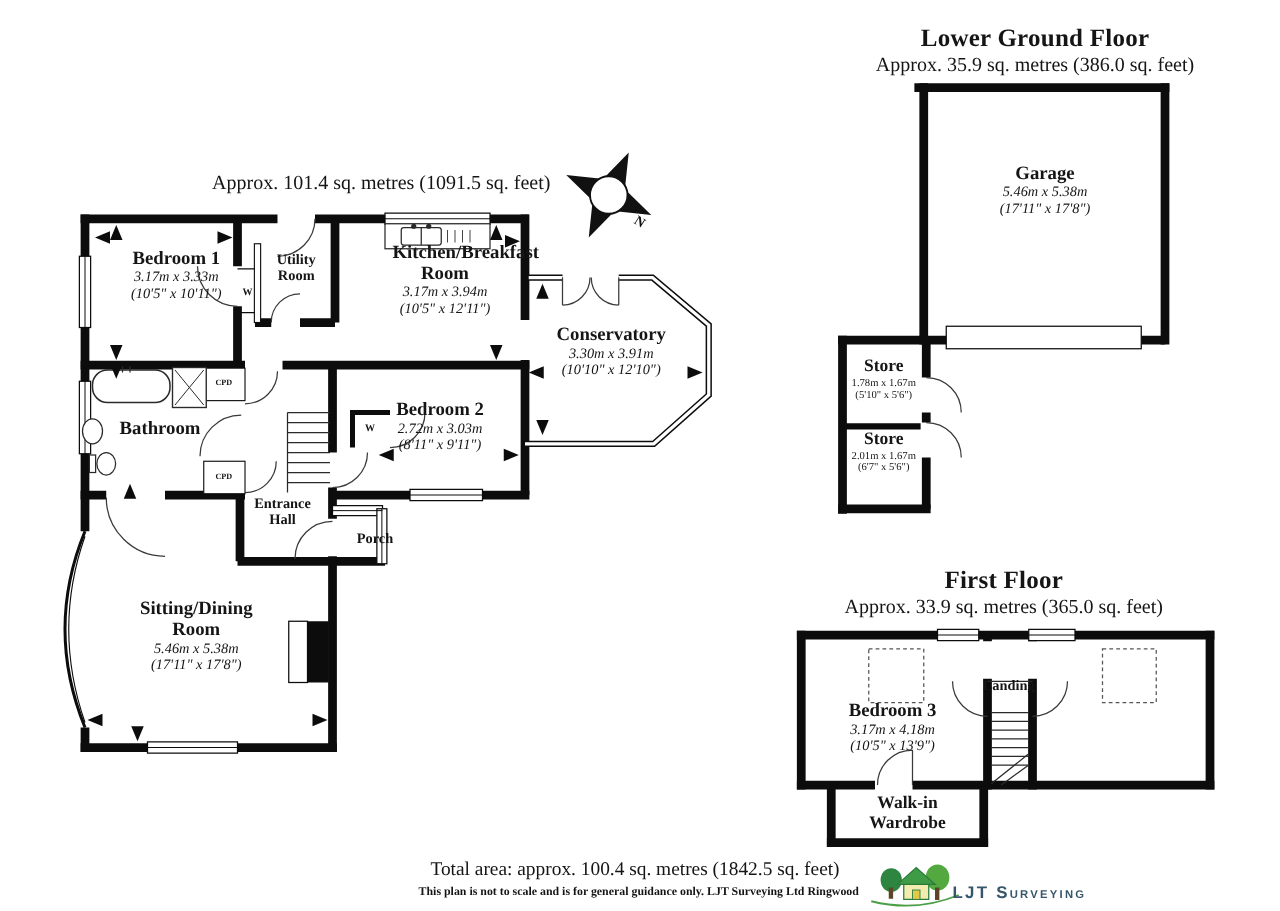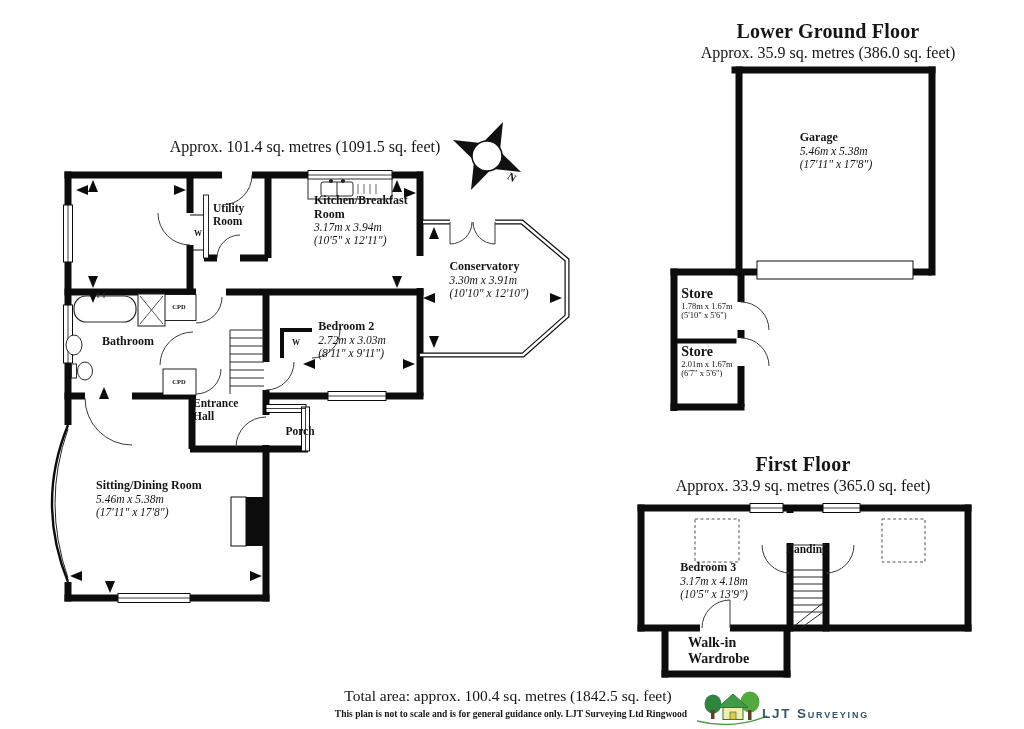--- a/index.html
+++ b/index.html
@@ -1,22 +1,22 @@
 <!DOCTYPE html>
 <html><head>
 <meta charset="utf-8">
 <style>
   html,body{margin:0;padding:0;background:#ffffff;}
   .canvas{position:relative;width:1024px;height:729px;background:#fff;overflow:hidden;
           font-family:"Liberation Serif","DejaVu Serif",serif;color:#151515;}
   svg.plan{position:absolute;left:0;top:0;width:1024px;height:729px;}
-  .lbl{position:absolute;transform:translateX(-50%);text-align:left;line-height:1.13;}
+  .lbl{position:absolute;transform:translateX(-50%);text-align:center;line-height:1.13;}
   .ft{font-size:20px;font-weight:bold;white-space:nowrap;letter-spacing:.2px;}
   .fs{font-size:16px;white-space:nowrap;}
-  .name-lg{font-size:12px;font-weight:bold;}
+  .name-lg{font-size:15px;font-weight:bold;}
   .name-md{font-size:11.5px;font-weight:bold;}
   .name-sm{font-size:14px;font-weight:bold;}
   .dims{font-size:11.5px;font-style:italic;}
   .dims-sm{font-size:8.5px;}
   .tag{font-size:8px;font-weight:bold;}
   .tag-sm{font-size:6.5px;font-weight:bold;}
   .total{font-size:15.5px;white-space:nowrap;}
   .disc{font-size:9.5px;font-weight:bold;white-space:nowrap;}
   .nowrap{white-space:nowrap;}
   .logo-text{font-family:"Liberation Sans","DejaVu Sans",sans-serif;font-weight:bold;
@@ -235,20 +235,25 @@
     <text class="logo-text" x="762" y="718">LJT Surveying</text>
   </g>
 </svg>
 
 <div class="lbl fs" style="left:305px;top:138px">Approx. 101.4 sq. metres (1091.5 sq. feet)</div>
 <div class="lbl ft" style="left:828px;top:20px">Lower Ground Floor</div>
 <div class="lbl fs" style="left:828px;top:44px">Approx. 35.9 sq. metres (386.0 sq. feet)</div>
 <div class="lbl ft" style="left:803px;top:453px">First Floor</div>
 <div class="lbl fs" style="left:803px;top:477px">Approx. 33.9 sq. metres (365.0 sq. feet)</div>
 
+<div class="lbl nowrap" style="left:141px;top:199px">
+  <div class="name-lg">Bedroom 1</div>
+  <div class="dims">3.17m x 3.33m</div>
+  <div class="dims">(10'5" x 10'11")</div>
+</div>
 
 <div class="lbl" style="left:237px;top:202px;width:48px">
   <div class="name-md">Utility Room</div>
 </div>
 
 <div class="lbl" style="left:356px;top:194px;width:84px">
   <div class="name-lg">Kitchen/Breakfast Room</div>
   <div class="dims nowrap">3.17m x 3.94m</div>
   <div class="dims nowrap">(10'5" x 12'11")</div>
 </div>

